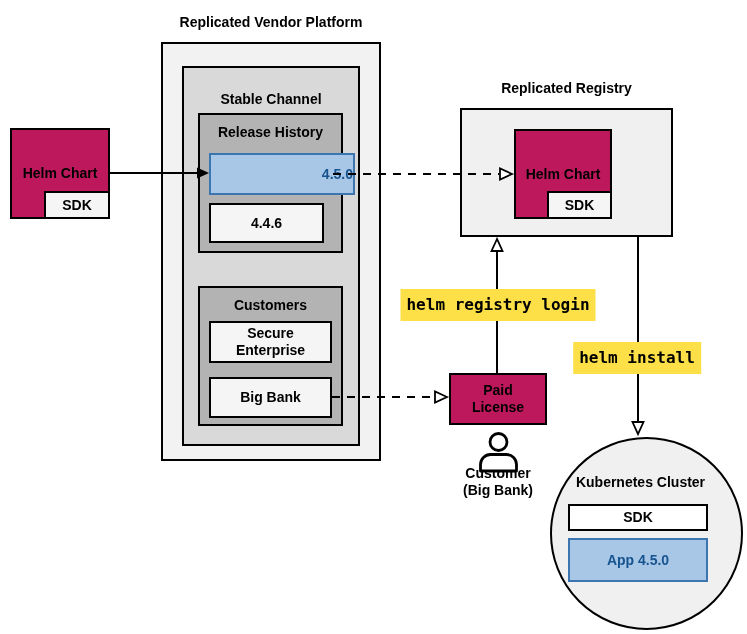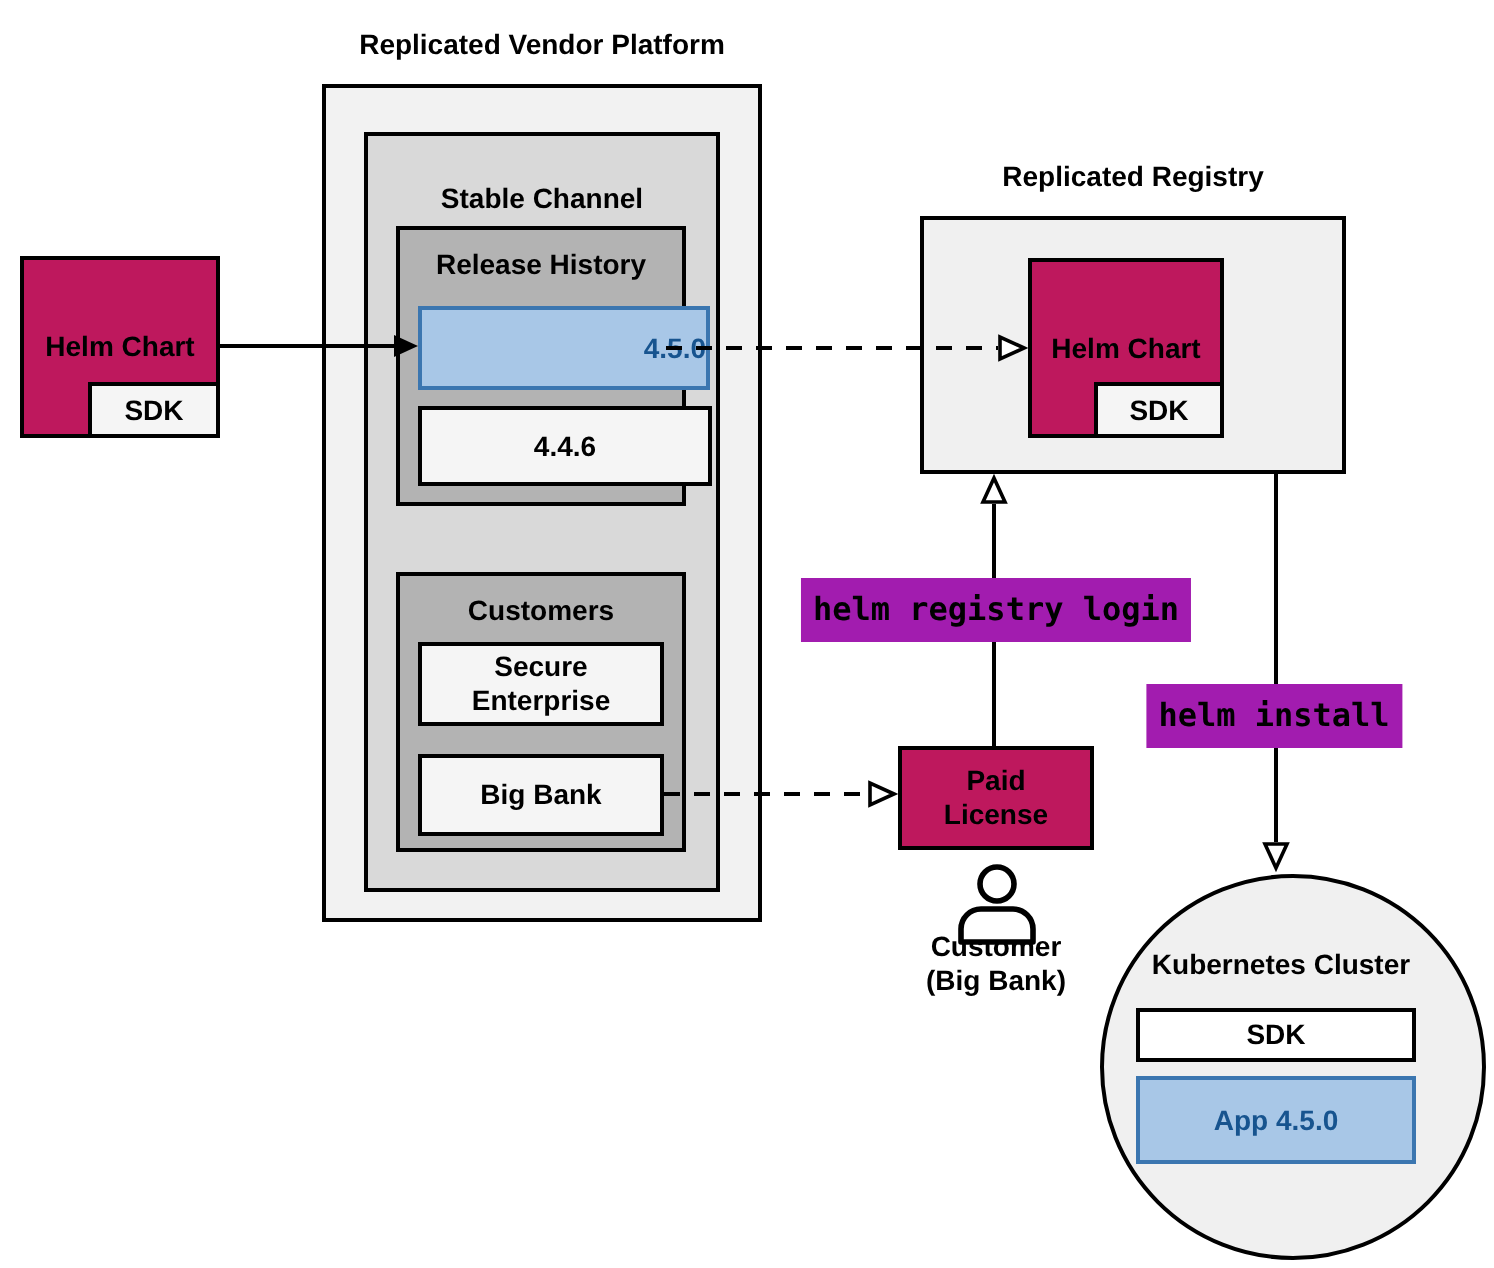--- a/index.html
+++ b/index.html
@@ -28,21 +28,21 @@
     background:#a8c7e7; border-color:#3b76b0;
   }
   .highlight .lbl, .lbl.blue { color:#17548f; }
 
   
   #platform        { left:161px; top:42px;  width:220px; height:419px; }
   #platform-title  { left:161px; top:14px;  width:220px; }
   #stable          { left:182px; top:66px;  width:178px; height:380px; }
   #release-history { left:198px; top:113px; width:145px; height:140px; }
   #rel-450         { left:209px; top:153px; width:146px; height:42px;justify-content:flex-end; }
-  #rel-446         { left:209px; top:203px; width:147px; height:40px; }
+  #rel-446         { left:209px; top:203px; width:115px; height:40px; }
   #customers       { left:198px; top:286px; width:145px; height:140px; }
   #cust-secure     { left:209px; top:321px; width:123px; height:42px; }
   #cust-bigbank    { left:209px; top:377px; width:123px; height:41px; }
 
   #src-helm        { left:10px;  top:128px; width:100px; height:91px; }
   #src-sdk         { left:44px;  top:191px; width:66px;  height:28px; }
 
   #registry-title  { left:460px; top:80px;  width:213px; }
   #registry        { left:460px; top:108px; width:213px; height:129px; }
   #reg-helm        { left:514px; top:129px; width:98px;  height:90px; }
@@ -55,21 +55,21 @@
   #cluster-title   { left:544px; top:474px; width:193px; }
   #cluster-sdk     { left:568px; top:504px; width:140px; height:27px; }
   #cluster-app     { left:568px; top:538px; width:140px; height:44px; }
 
   
   #connectors { position:absolute; left:0; top:0; z-index:5; pointer-events:none; }
 
   
   .cmd {
     position:absolute; z-index:6; transform:translateX(-50%);
-    background:#a21caf; padding:8px 6px;
+    background:#fde047; padding:8px 6px;
     font-family:"DejaVu Sans Mono", monospace; font-weight:bold; font-size:16px;
     color:#000000; white-space:nowrap; line-height:1;
   }
   #cmd-login   { left:498px; top:289px; }
   #cmd-install { left:637px; top:342px; }
 </style>
 </head>
 <body>
 
 <div id="canvas">

